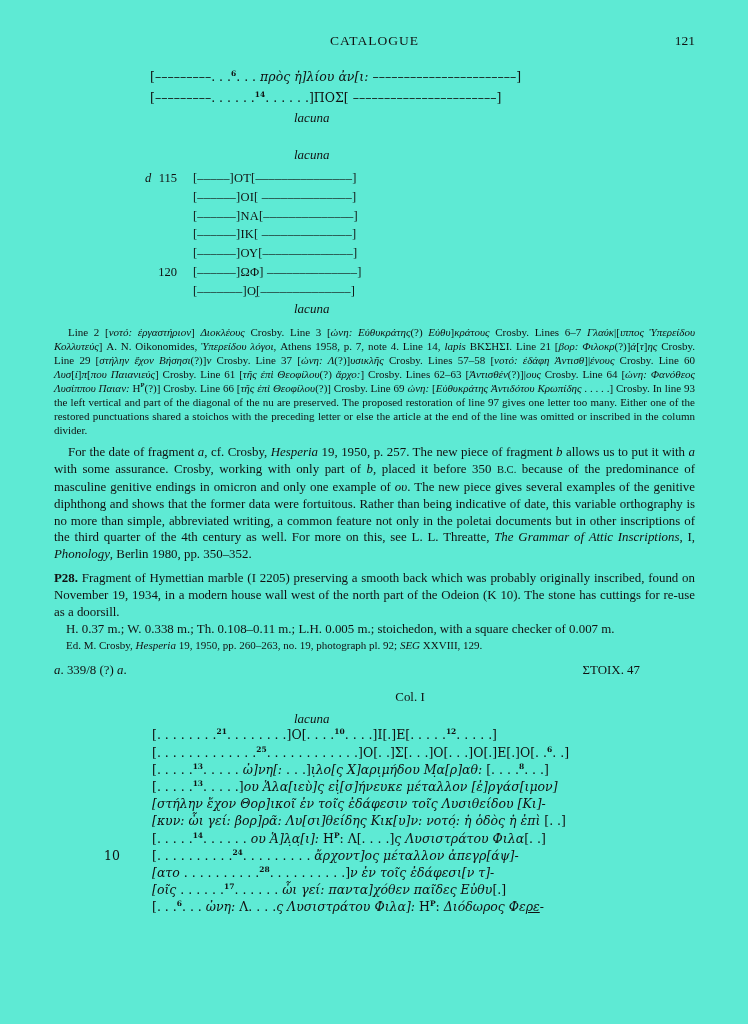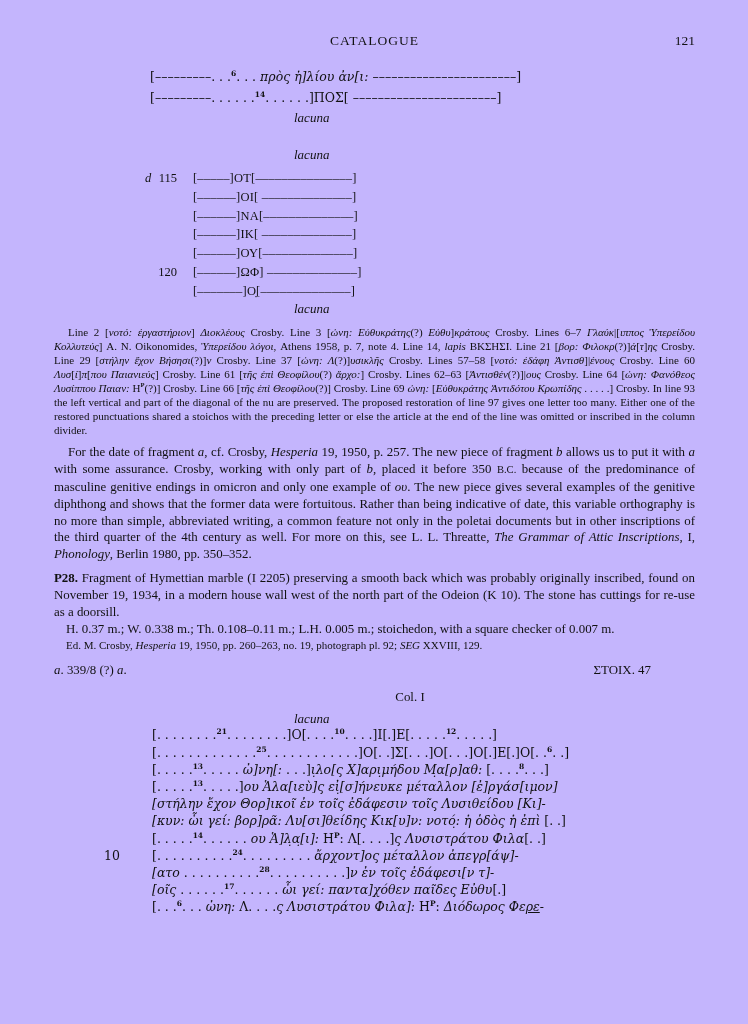--- a/index.html
+++ b/index.html
@@ -1,20 +1,20 @@
 <!DOCTYPE html>
 <html><head>
 <meta charset="utf-8">
 <style>
   html,body{margin:0;padding:0;background:#e8e8e8;}
   .page{
     position:relative;
     width:748px;height:1024px;
     margin:0 auto;
-    background:#c4b5fd;
+    background:#5eead4;
     color:#111;
     font-family:"Liberation Serif","DejaVu Serif",serif;
     box-sizing:border-box;
     padding:33px 53px 0 54px;
     overflow:hidden;
   }
   .it{font-style:italic;}
   .rm{font-style:normal;}
   .b{font-weight:bold;}
   .u{text-decoration:underline;}
@@ -37,21 +37,21 @@
   .dnum{display:inline-block;width:123px;text-align:right;padding-right:4px;}
   .dtext{letter-spacing:0.2px;padding-left:12px;}
 
   .apparatus{margin-top:9px;font-size:11px;line-height:14.1px;text-align:justify;text-indent:14px;}
   .commentary{margin-top:7px;font-size:12.9px;line-height:16.8px;text-align:justify;text-indent:14px;}
   .p28intro{margin-top:7px;font-size:12.9px;line-height:16.8px;text-align:justify;}
   .dims{margin-top:1px;padding-left:12px;font-size:12.9px;line-height:16px;}
   .edline{padding-left:12px;font-size:11px;line-height:16px;}
 
   .daterow{margin-top:10px;font-size:12.9px;display:flex;justify-content:space-between;}
-  .stoix{margin-right:44px;}
+  .stoix{margin-right:55px;}
   .colhead{margin-top:12px;margin-left:71px;font-size:12.9px;text-align:center;}
 
   .greekblock{margin-top:0px;font-size:12.5px;line-height:17.2px;}
   .gline{white-space:nowrap;}
   .gnum{display:inline-block;width:66px;text-align:right;font-style:normal;}
   .gtext{padding-left:32px;}
   .greek, .gtext .it{font-family:"DejaVu Serif","Liberation Serif",serif;}
 </style>
 </head>
 <body>

